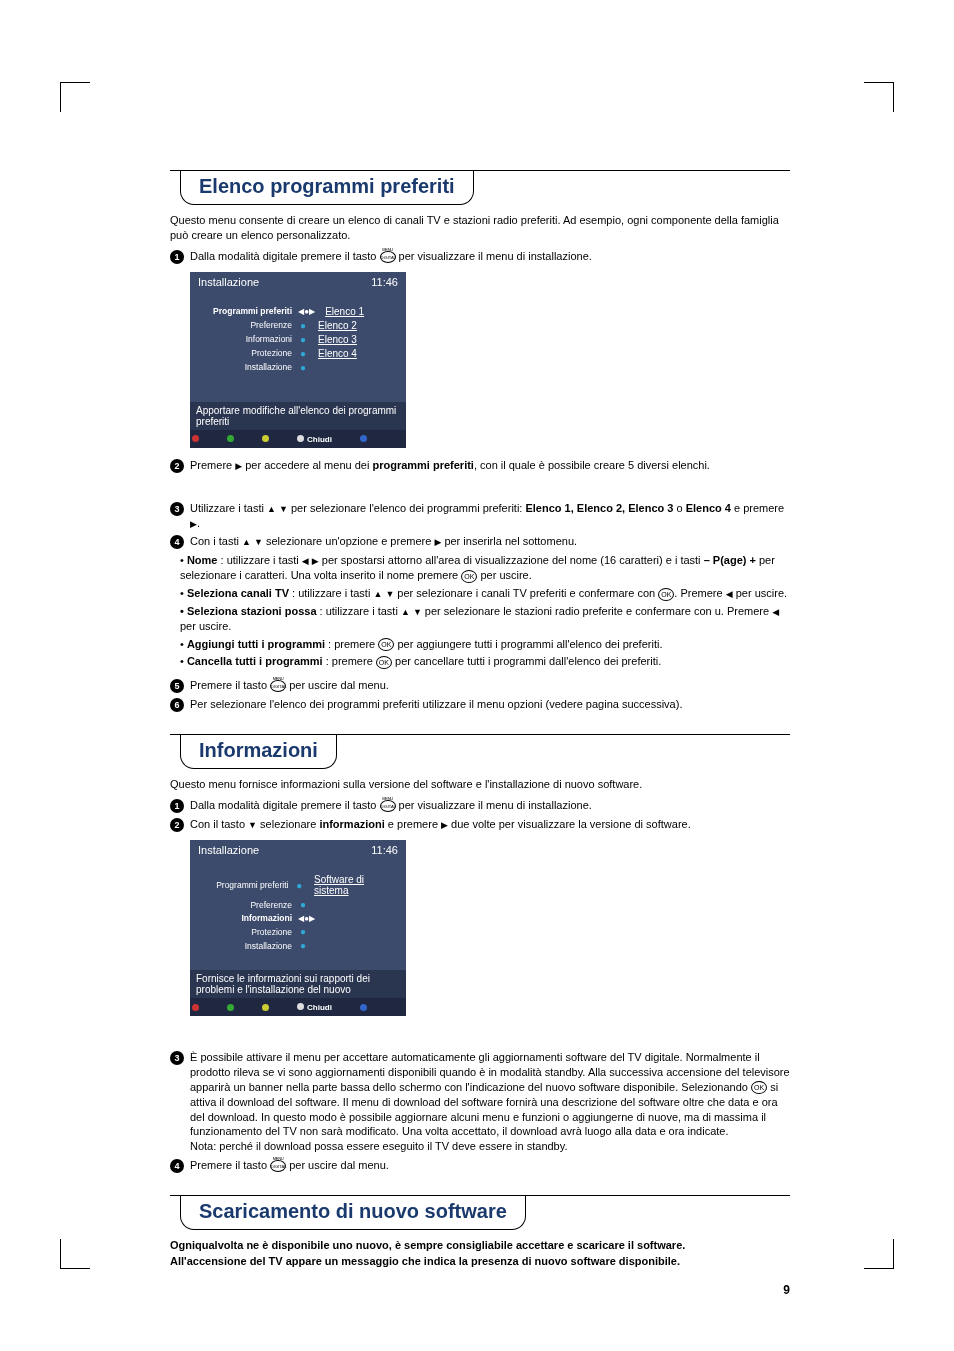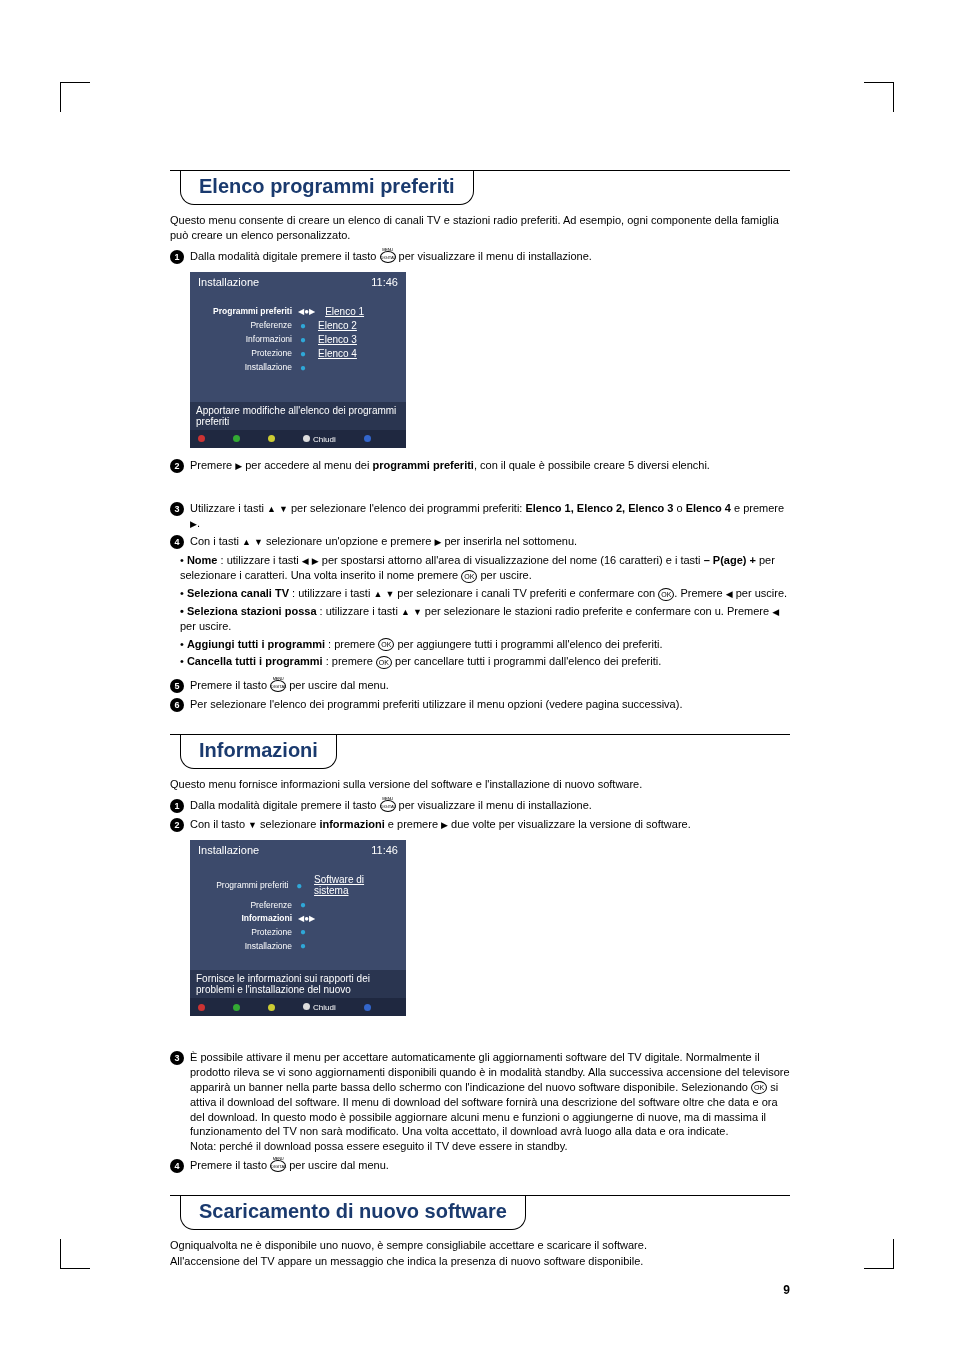--- a/index.html
+++ b/index.html
@@ -101,30 +101,30 @@
   }
   .ss-head { display: flex; justify-content: space-between; padding: 4px 8px; font-size: 11px; }
   .ss-body { background: #3c4a6b; padding: 14px 8px 8px 8px; min-height: 110px; }
   .ss-row { display: flex; align-items: center; margin-bottom: 3px; }
   .ss-left { width: 100px; text-align: right; padding-right: 6px; font-size: 8.5px; }
   .ss-dot { width: 10px; text-align: center; color: #2fa8d8; font-size: 10px; }
   .ss-right { padding-left: 10px; font-size: 10px; text-decoration: underline; }
   .ss-left.sel { font-weight: bold; }
   .ss-nav { font-size: 8px; color: #fff; }
   .ss-footer1 { background: #2a3550; font-size: 10px; padding: 3px 6px; }
-  .ss-footer2 { background: #1f2840; padding: 4px 8px; display: flex; gap: 28px; align-items: center; }
+  .ss-footer2 { background: #1f2840; padding: 4px 2px; display: flex; gap: 28px; align-items: center; font-weight: bold; }
   .ss-foot-dot { width: 7px; height: 7px; border-radius: 50%; display: inline-block; }
   .red { background: #c33; }
   .green { background: #3a3; }
   .yellow { background: #cc3; }
   .blue { background: #36c; }
   .white { background: #ddd; }
   .ss-foot-label { font-size: 8px; margin-left: 3px; }
   .section-spacer { height: 18px; }
-  .fullwidth-text { font-size: 11px; line-height: 1.35; margin: 8px 0 0 0; }
+  .fullwidth-text { font-size: 11px; line-height: 1.35; margin: 8px 0 0 0; font-weight: bold; }
   .pagenum { position: absolute; right: 0; bottom: -28px; font-weight: bold; font-size: 12px; }
 </style>
 </head>
 <body>
 
 <div class="crop-tl"></div>
 <div class="crop-tr"></div>
 <div class="crop-bl"></div>
 <div class="crop-br"></div>
 

